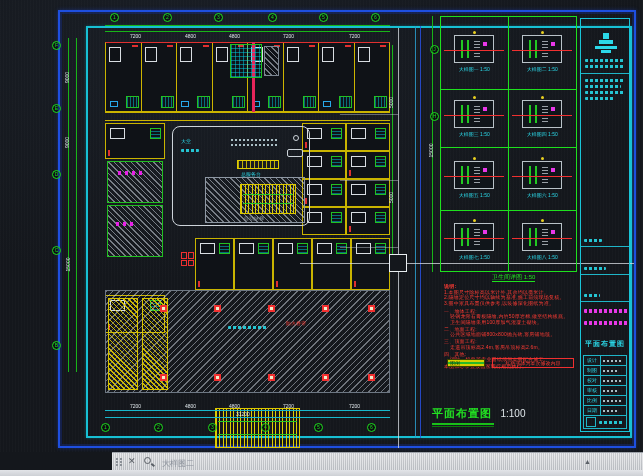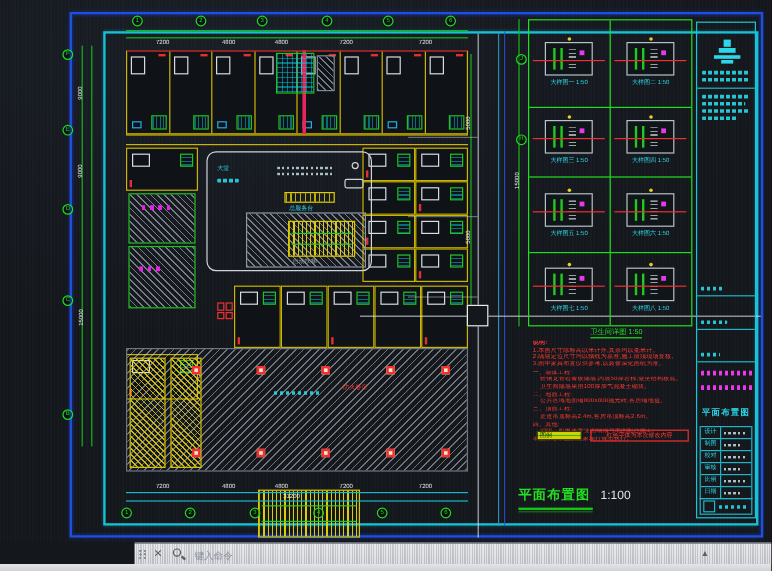--- a/index.html
+++ b/index.html
@@ -452,21 +452,21 @@
     <div class="abs" style="left:4px;top:5px;width:6px;height:8px;background:
       radial-gradient(circle 1px at 1px 1px,#8a8f96 1px,rgba(0,0,0,0) 1px),
       radial-gradient(circle 1px at 5px 1px,#8a8f96 1px,rgba(0,0,0,0) 1px),
       radial-gradient(circle 1px at 1px 4px,#8a8f96 1px,rgba(0,0,0,0) 1px),
       radial-gradient(circle 1px at 5px 4px,#8a8f96 1px,rgba(0,0,0,0) 1px),
       radial-gradient(circle 1px at 1px 7px,#8a8f96 1px,rgba(0,0,0,0) 1px),
       radial-gradient(circle 1px at 5px 7px,#8a8f96 1px,rgba(0,0,0,0) 1px);"></div>
     <div class="abs" style="left:16px;top:3px;font-size:9px;color:#5a5f66;">✕</div>
     <div class="abs" style="left:32px;top:4px;width:7px;height:7px;border:1.5px solid #5a5f66;border-radius:50%;"></div>
     <div class="abs" style="left:39px;top:11px;width:4px;height:1.5px;background:#5a5f66;transform:rotate(40deg);"></div>
-    <div class="abs" style="left:50px;top:5px;font-size:8px;color:#8a909a;">键入命令</div>
+    <div class="abs" style="left:50px;top:5px;font-size:8px;color:#8a909a;">大样图二</div>
     <div class="abs" style="left:472px;top:5px;font-size:7px;color:#5a5f66;">▲</div>
   </div>
   <div id="dockstrip" class="abs" style="left:0;top:470px;width:643px;height:6px;padding-left:4px;white-space:nowrap;">
     
     
     
     
     
     
     

